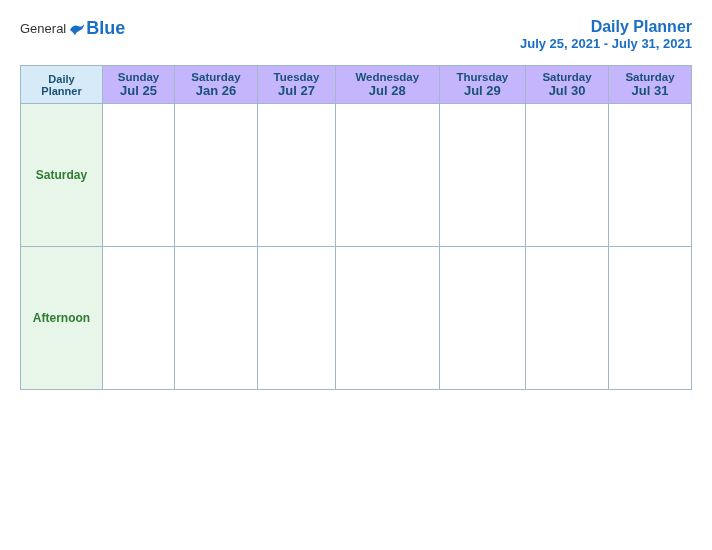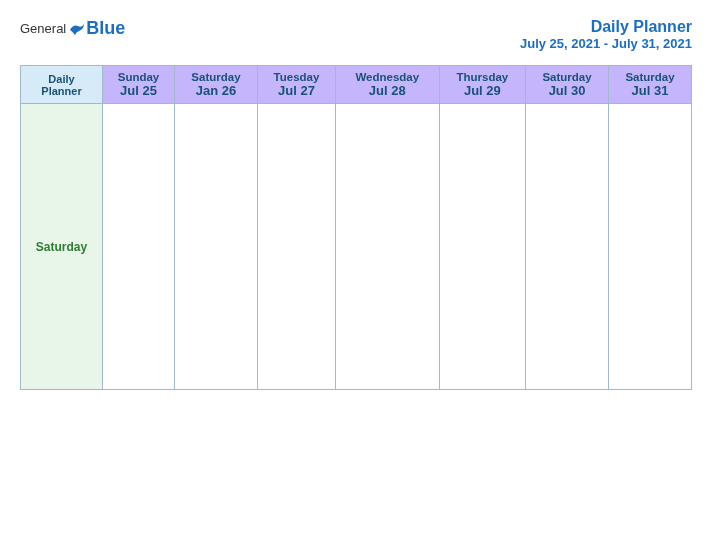--- a/index.html
+++ b/index.html
@@ -171,15 +171,25 @@
       <tr>
         <td class="time-label-cell">Saturday</td>
         <td class="day-cell"></td>
         <td class="day-cell"></td>
         <td class="day-cell"></td>
         <td class="day-cell"></td>
         <td class="day-cell"></td>
         <td class="day-cell"></td>
         <td class="day-cell"></td>
       </tr>
+      <tr>
+        <td class="time-label-cell">Afternoon</td>
+        <td class="day-cell"></td>
+        <td class="day-cell"></td>
+        <td class="day-cell"></td>
+        <td class="day-cell"></td>
+        <td class="day-cell"></td>
+        <td class="day-cell"></td>
+        <td class="day-cell"></td>
+      </tr>
     </tbody>
   </table>
 </div>
 
 </body></html>

